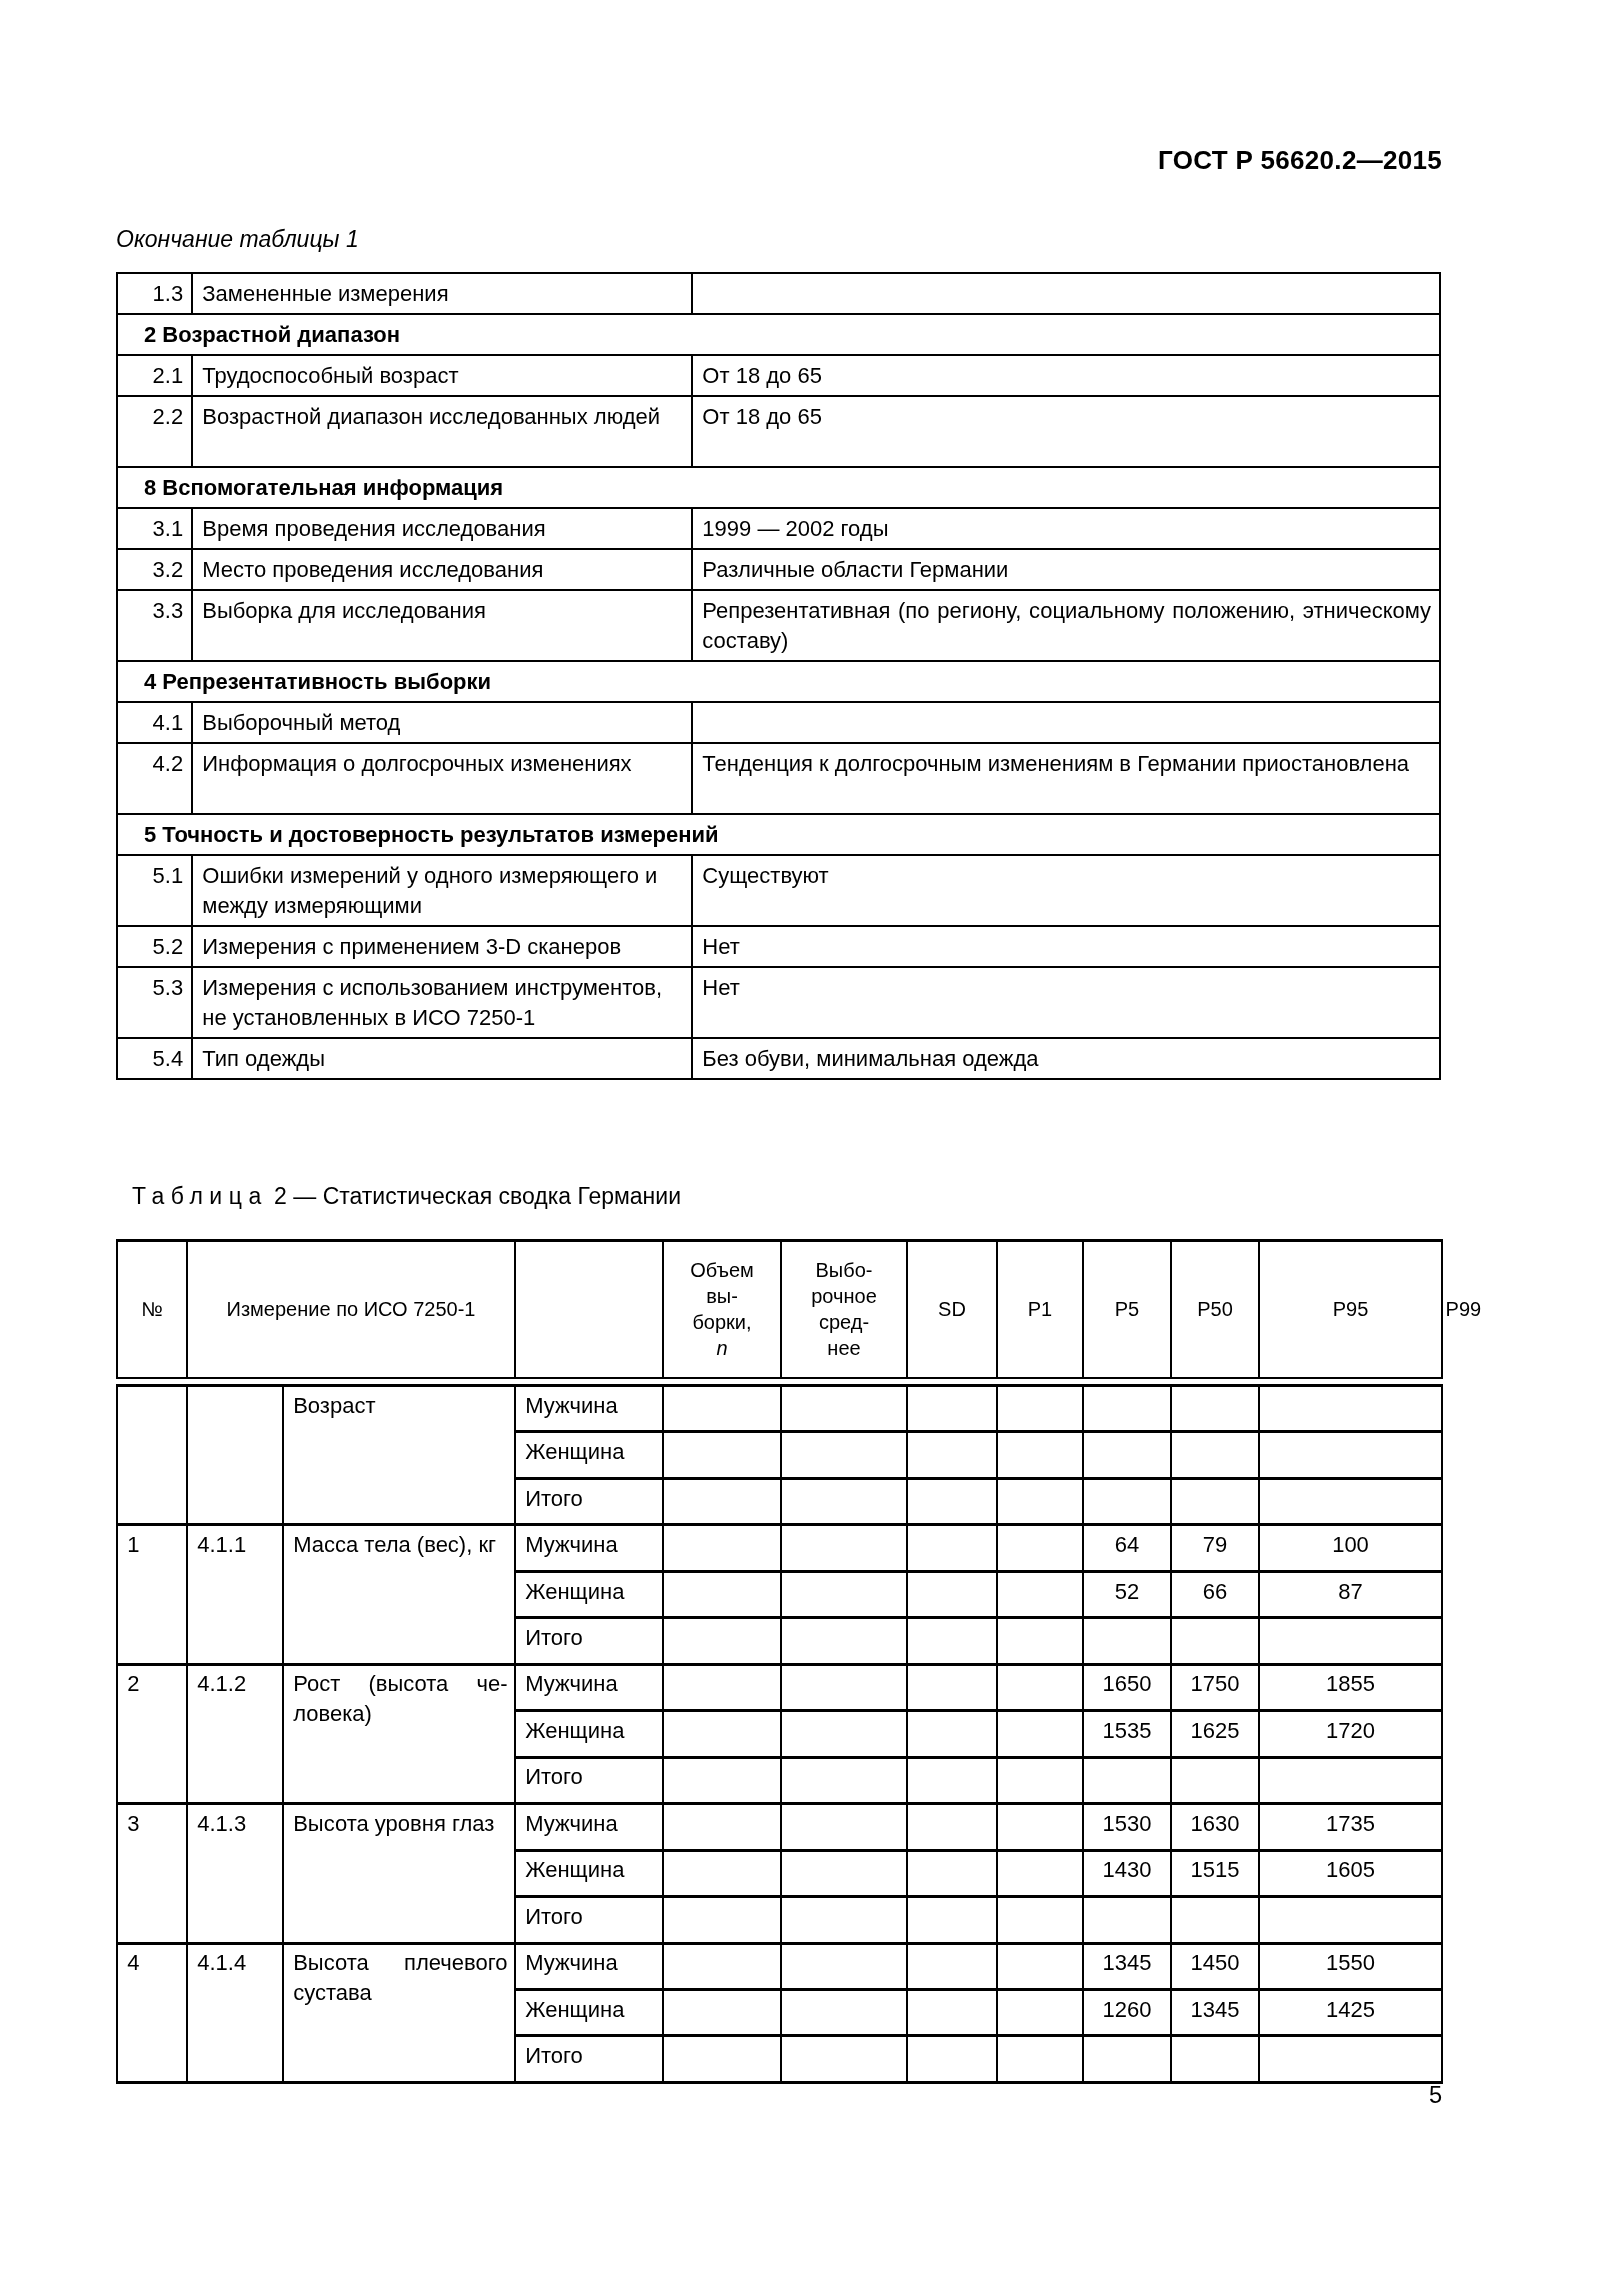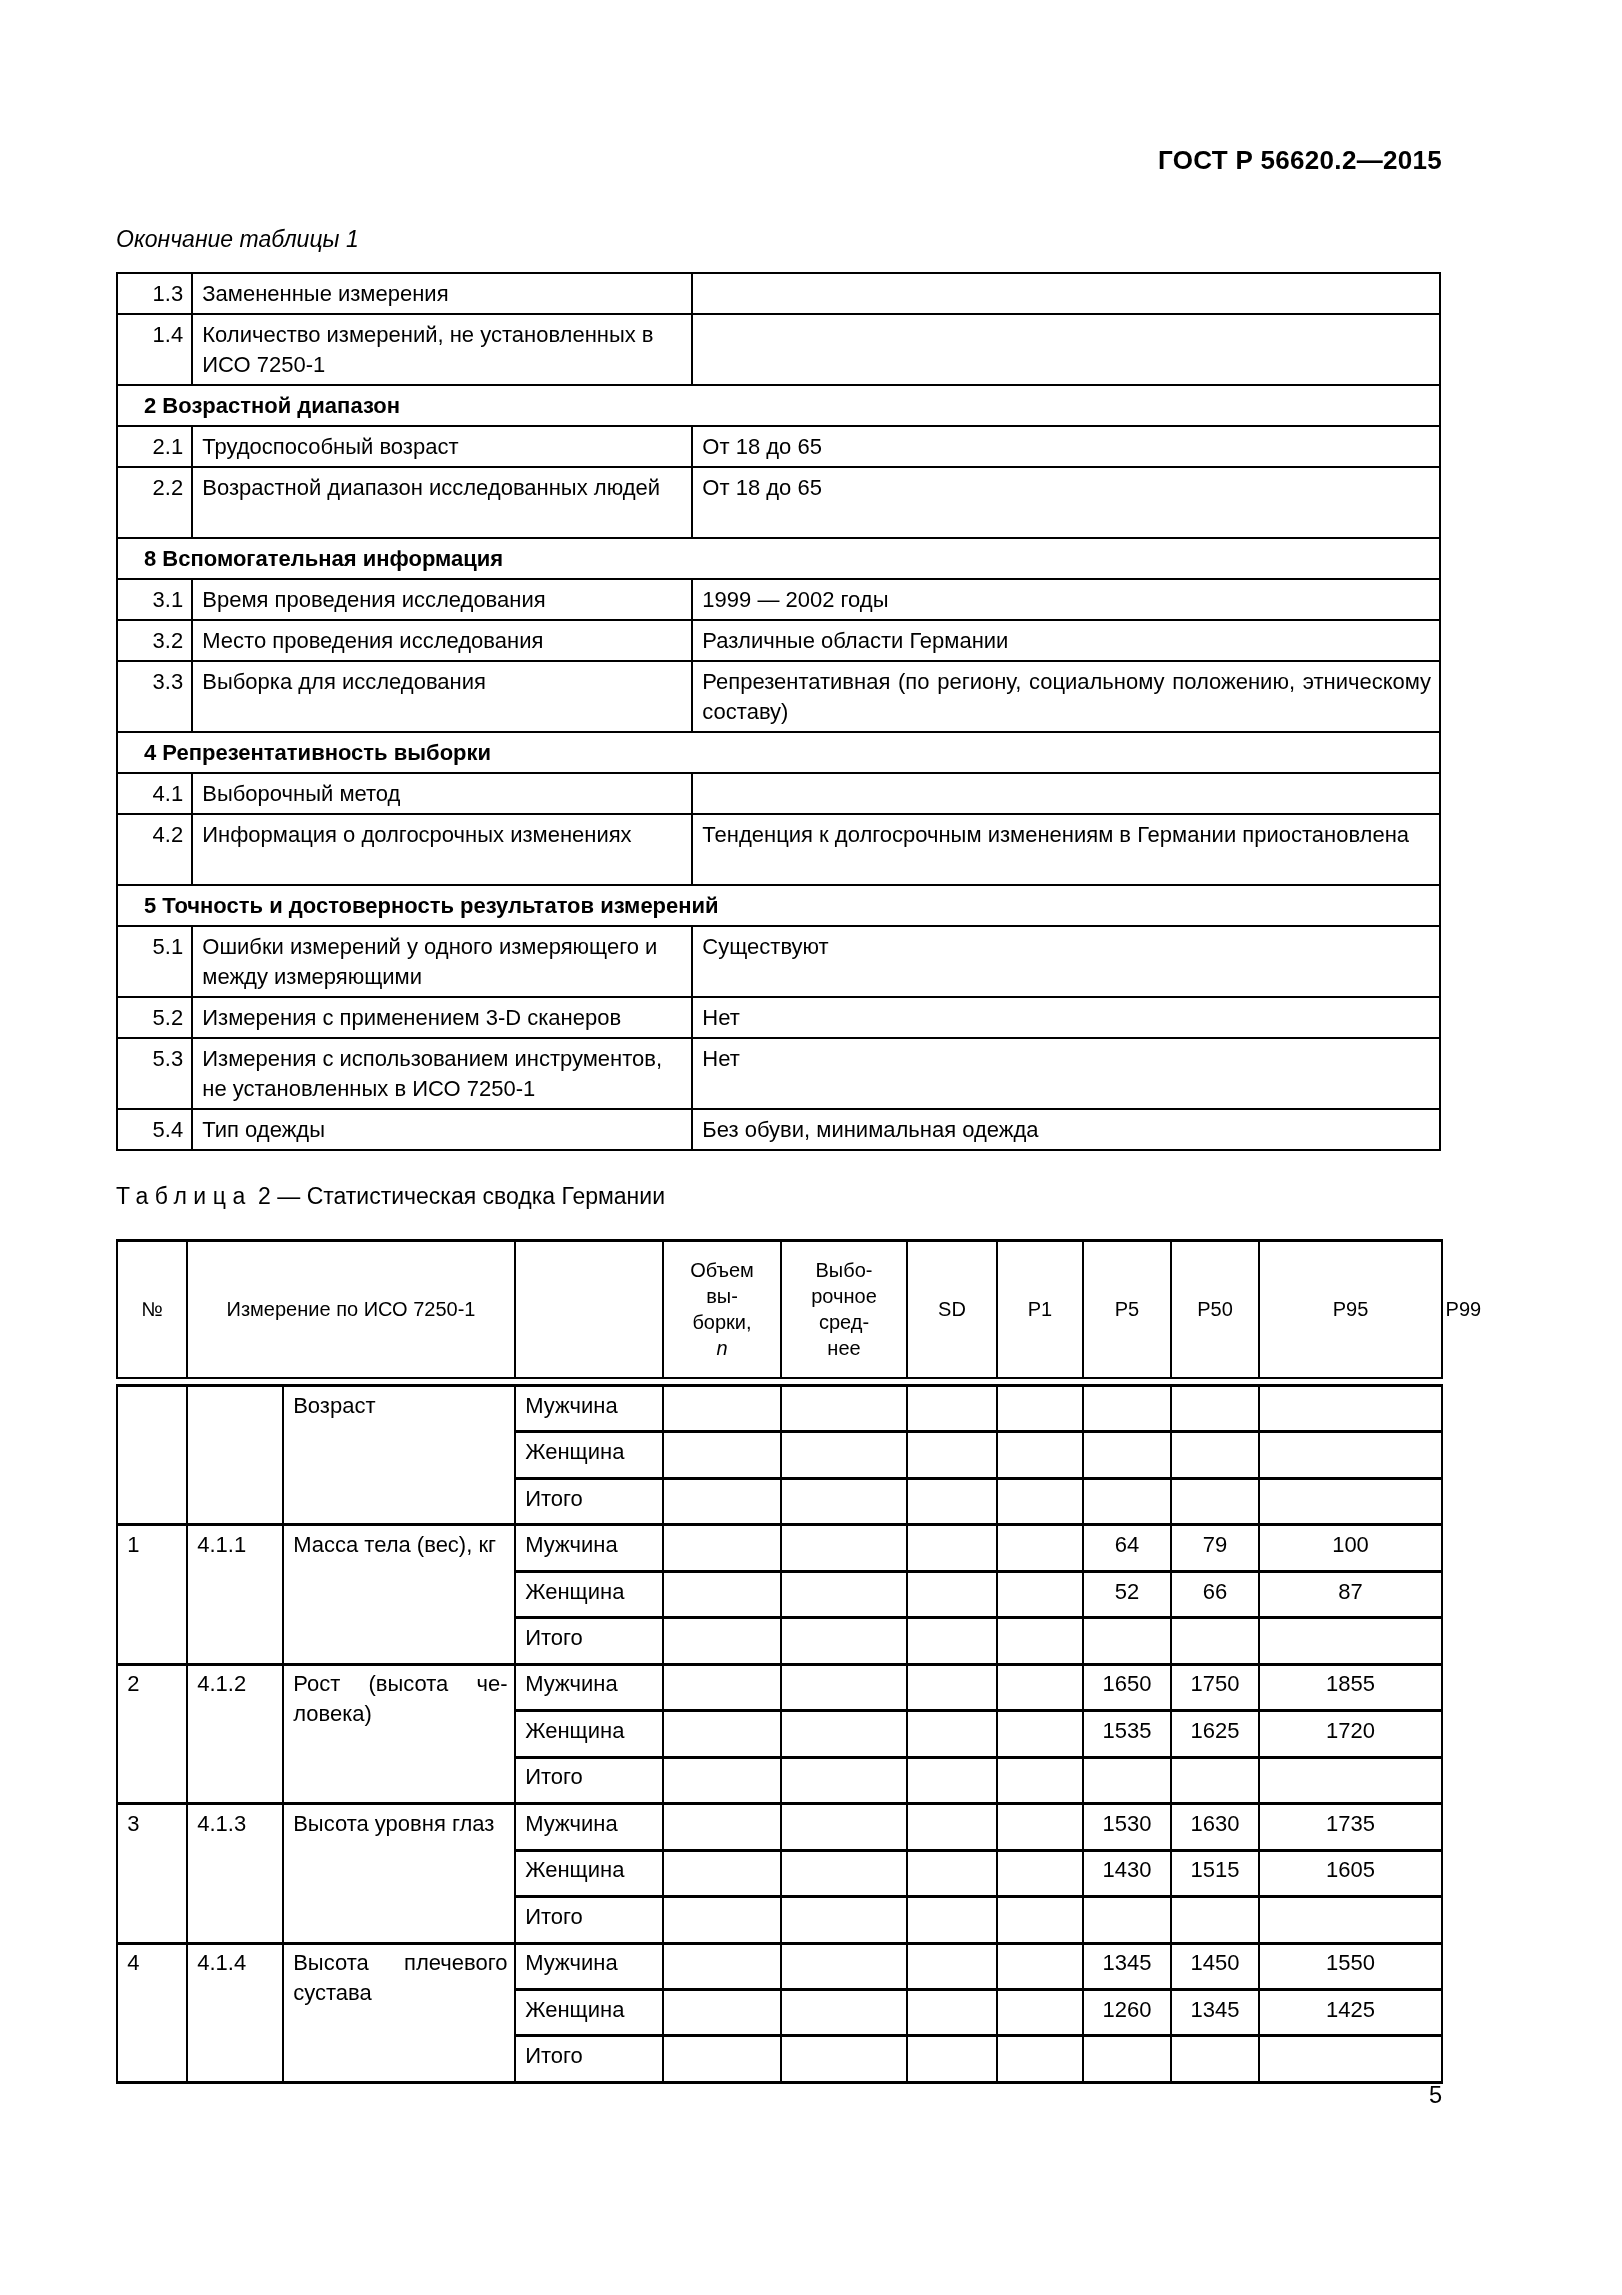--- a/index.html
+++ b/index.html
@@ -1,21 +1,21 @@
 <!DOCTYPE html>
 <html style="font-size:10.5px"><head>
 <meta charset="utf-8">
 <style>
   html, body { margin:0; padding:0; background:#ffffff; }
   body { width:1623px; height:2295px; position:relative; overflow:hidden;
          font-family:"Liberation Sans", sans-serif; color:#000; }
   .abs { position:absolute; }
   .std-header { right:181px; top:145px; font-weight:bold; font-size:26px; letter-spacing:0.3px; }
   .continuation { left:116px; top:226px; font-style:italic; font-size:23px; }
-  .caption2 { left:116px; top:1183px; font-size:23px; }
+  .caption2 { left:132px; top:1183px; font-size:23px; }
   .caption2 .spaced { letter-spacing:6.5px; }
   .page-num { right:181px; top:2082px; font-size:23.6px; }
 
   table { border-collapse:collapse; position:absolute; table-layout:fixed; }
   td, th { border:2.6px solid #000; font-size:22px; line-height:29.4px; vertical-align:top;
            padding:5.2px 7.9px 3.9px 9.2px; font-weight:normal; text-align:left; }
 
   
   #t1 { left:116px; top:272px; width:1325px; }
   #t1 td.num { width:56px;text-align:right; }
@@ -44,25 +44,20 @@
 <body>
 
 <div class="abs std-header">ГОСТ Р 56620.2—2015</div>
 <div class="abs continuation">Окончание таблицы 1</div>
 
 <table id="t1">
   <tbody id="t1-body">
       <tr>
         <td class="num">1.3</td>
         <td class="lbl">Замененные измерения</td>
-        <td class="val just"></td>
-      </tr>
-      <tr class="tall">
-        <td class="num">1.4</td>
-        <td class="lbl">Количество измерений, не установленных в ИСО 7250-1</td>
         <td class="val just"></td>
       </tr>
       <tr>
         <td colspan="3" class="sec">2 Возрастной диапазон</td>
       </tr>
       <tr>
         <td class="num">2.1</td>
         <td class="lbl">Трудоспособный возраст</td>
         <td class="val just">От 18 до 65</td>
       </tr>

